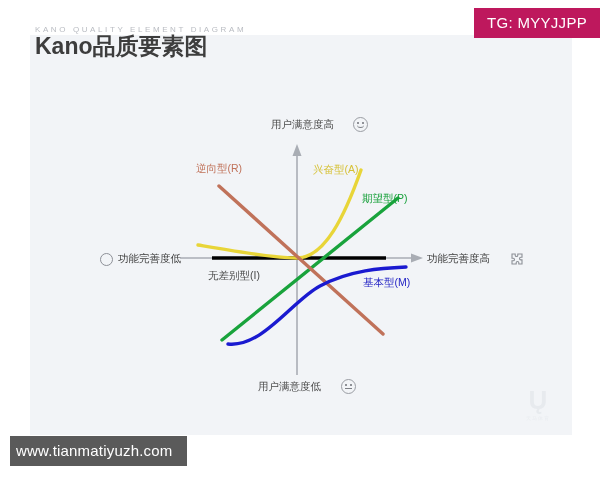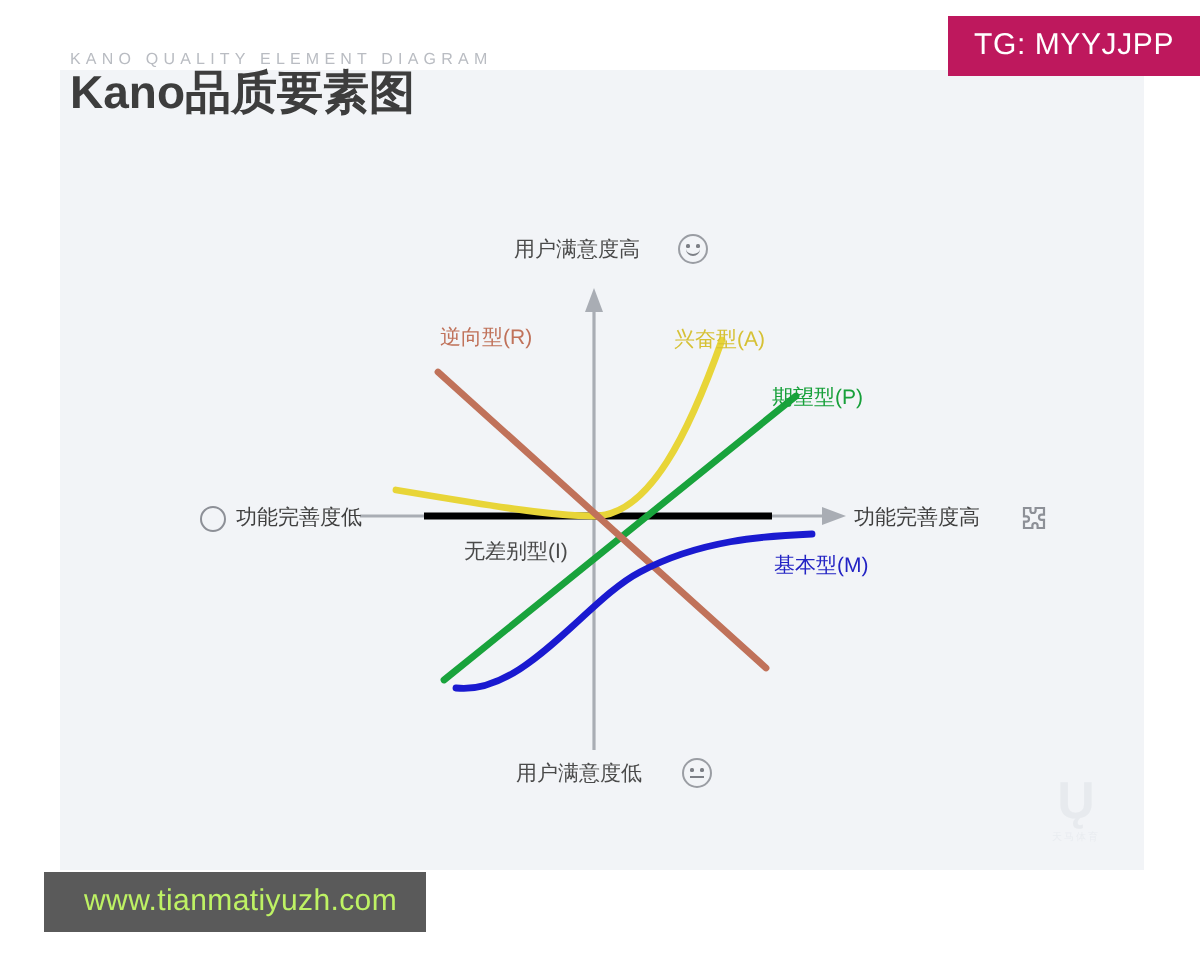--- a/index.html
+++ b/index.html
@@ -58,21 +58,21 @@
   }
 
   
   .lab {
     position: absolute;
     white-space: nowrap;
     font-size: 10px;
     color: #4a4a4a;
   }
   #lab-top {
-    left: 257px;
+    left: 271px;
     top: 117px;
     display: flex;
     align-items: center;
     gap: 19px;
   }
   #lab-bottom {
     left: 258px;
     top: 379px;
     display: flex;
     align-items: center;
@@ -137,21 +137,20 @@
   .puzzle-icon {
     width: 12px; height: 12px;
     display: inline-block;
   }
 
   
   .clab {
     position: absolute;
     white-space: nowrap;
     font-size: 10.5px;
-    margin-left: 24px;
   }
   #clab-r { left: 196px; top: 162px; color: #c0725a; }
   #clab-a { left: 313px; top: 163px; color: #d6c135; }
   #clab-p { left: 362px; top: 192px; color: #17a03a; }
   #clab-m { left: 363px; top: 276px; color: #2323c4; }
   #clab-i { left: 208px; top: 269px; color: #4a4a4a; }
 
   
   #tg-tag {
     position: absolute;
@@ -161,25 +160,24 @@
     color: #ffffff;
     font-size: 15px;
     padding: 6px 13px 7px 13px;
     letter-spacing: 0.3px;
   }
   #site-tag {
     position: absolute;
     left: 10px;
     bottom: 14px;
     background: #5a5a5a;
-    color: #bef264;
+    color: #ffffff;
     font-size: 15px;
-    padding: 6px 14px 7px 20px;
+    padding: 6px 14px 7px 6px;
     letter-spacing: 0.2px;
-    margin-left: 12px;
   }
   #logo-wm {
     position: absolute;
     left: 515px;
     top: 387px;
     width: 46px;
     text-align: center;
     opacity: 1;
   }
   #logo-wm .glyph {

